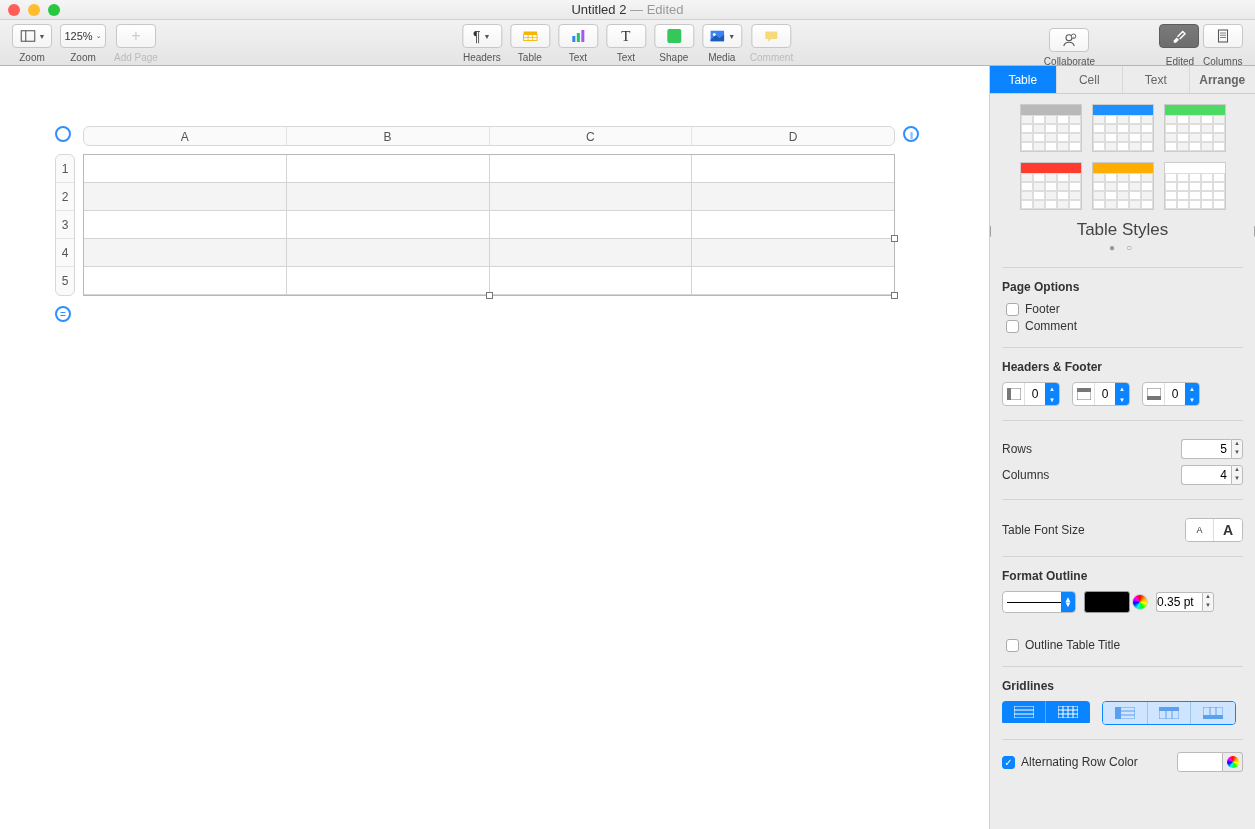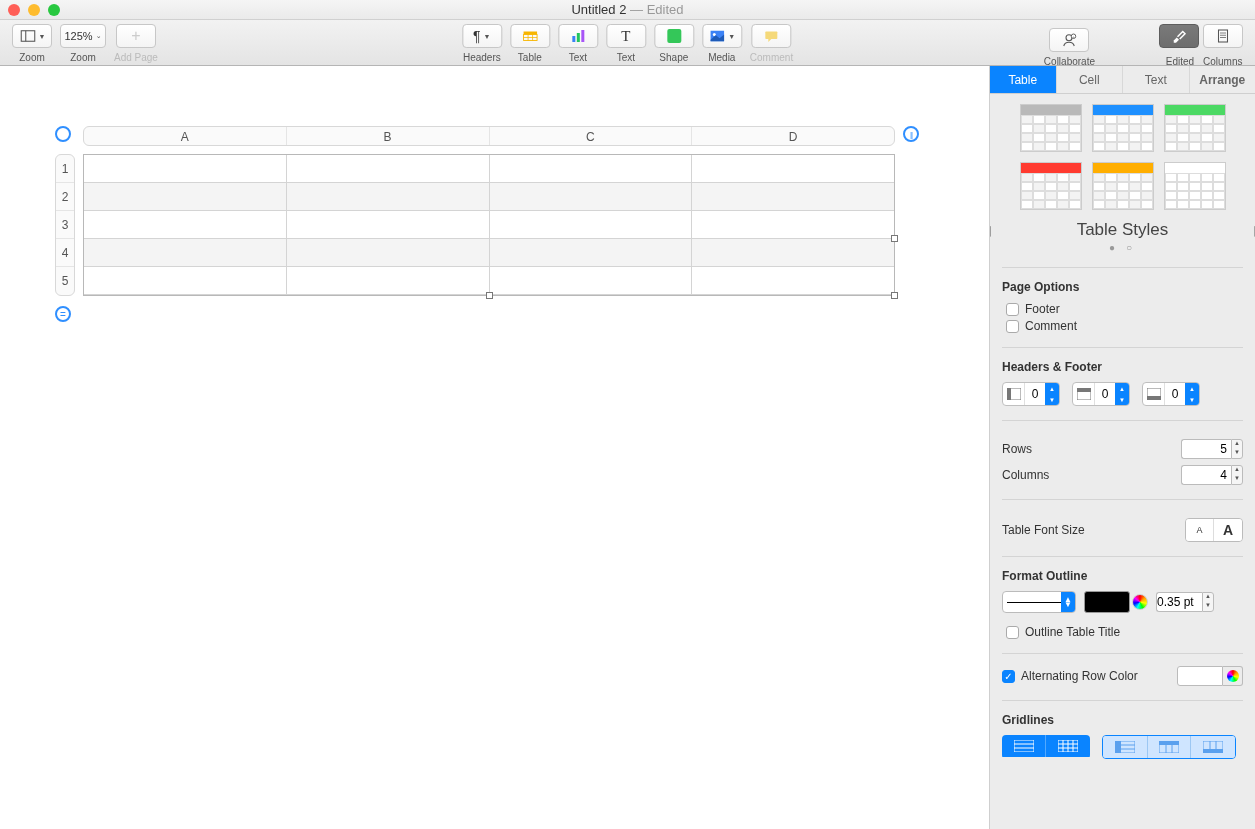--- a/index.html
+++ b/index.html
@@ -635,39 +635,24 @@
           <div class="color-wheel"></div>
         </div>
         <div class="pt-input">
           <input value="0.35 pt" style="">
           <div class="stepper">
               <span>▲</span>
               <span>▼</span>
             </div>
         </div>
       </div>
-      <div class="chk-row" style="margin-top:12px">
+      <div class="chk-row" style="margin-top:25px">
           <div class="chk"></div>
           <span>Outline Table Title</span>
         </div>
-    </div>
-
-    <div class="section">
-      <div class="alt-row">
-        <div style="display:flex;align-items:center;gap:6px">
-          <div class="chk on"></div>
-          <span>Alternating Row Color</span>
-        </div>
-        <div class="altwrap">
-          <div class="altcolor"></div>
-          <div class="altwheel">
-              <div class="color-wheel" style="width:12px;height:12px;border:none"></div>
-            </div>
-        </div>
-      </div>
     </div>
 
     <div class="section">
       <div class="sec-title">Gridlines</div>
       <div class="grid-btns">
         <div class="seg2 blue">
           <div>
               <svg class="grid-icon" viewBox="0 0 20 12">
                 <rect width="20" height="12" fill="none" stroke="#fff"></rect>
                 <line x1="0" y1="4" x2="20" y2="4" stroke="#fff"></line>
@@ -707,14 +692,29 @@
                 <rect y="8" width="20" height="4" fill="#5aa0ee"></rect>
                 <rect width="20" height="12" fill="none" stroke="#5aa0ee"></rect>
                 <line x1="7" y1="0" x2="7" y2="12" stroke="#5aa0ee"></line>
                 <line x1="13" y1="0" x2="13" y2="12" stroke="#5aa0ee"></line>
               </svg>
             </div>
         </div>
       </div>
     </div>
 
+    <div class="section">
+      <div class="alt-row">
+        <div style="display:flex;align-items:center;gap:6px">
+          <div class="chk on"></div>
+          <span>Alternating Row Color</span>
+        </div>
+        <div class="altwrap">
+          <div class="altcolor"></div>
+          <div class="altwheel">
+              <div class="color-wheel" style="width:12px;height:12px;border:none"></div>
+            </div>
+        </div>
+      </div>
+    </div>
+
   </div>
 </div>
 
 </body></html>

